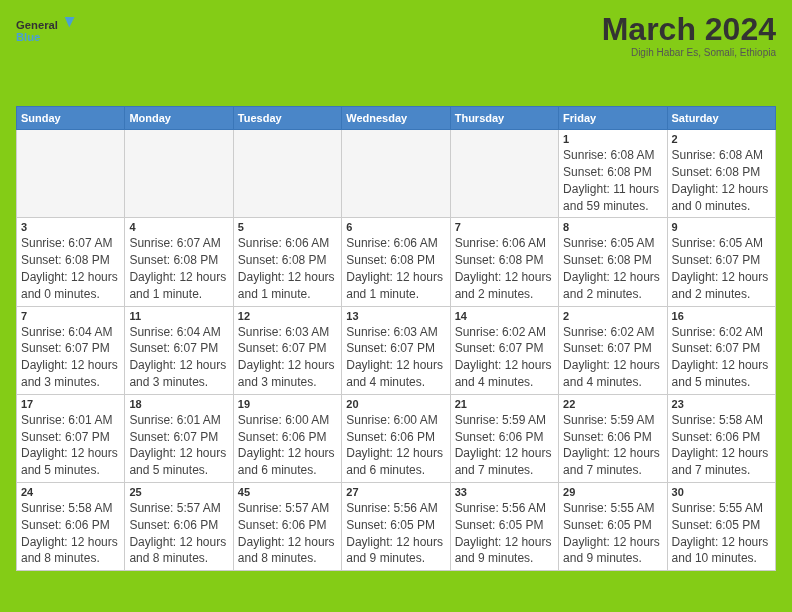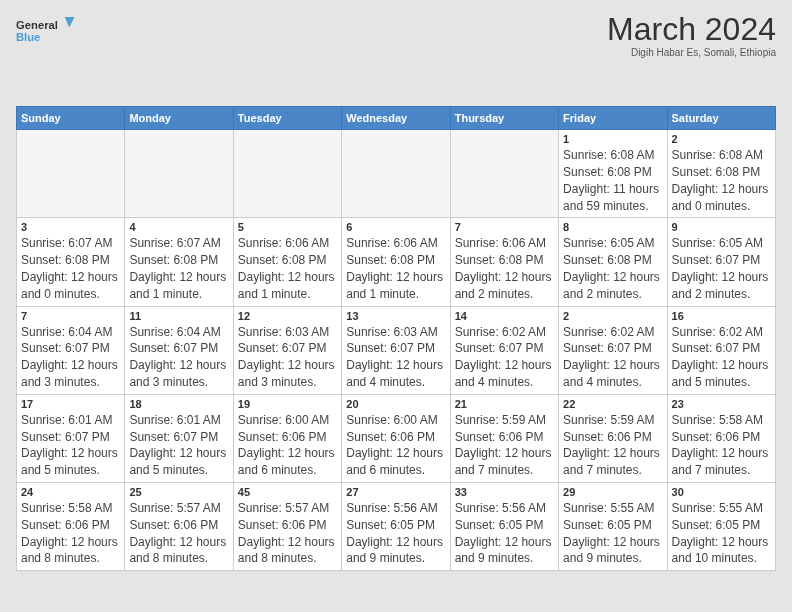--- a/index.html
+++ b/index.html
@@ -7,39 +7,39 @@
       font-family: Arial, sans-serif;
       background: #fff;
       width: 792px;
       height: 612px;
       overflow: hidden;
     }
     .page {
       width: 792px;
       height: 612px;
       padding: 12px 16px;
-      background: #e5e5e5;
+      background: #84cc16;
     }
     .header {
       display: flex;
       justify-content: space-between;
       align-items: flex-start;
       margin-bottom: 8px;
     }
     .logo {
       display: flex;
       align-items: center;
       gap: 4px;
     }
     .title-block {
       text-align: right;
     }
     .month-year {
       font-size: 32px;
-      font-weight: normal;
+      font-weight: bold;
       color: #333;
       line-height: 1.1;
     }
     .location {
       font-size: 10px;
       color: #555;
     }
     .calendar {
       width: 100%;
       border-collapse: collapse;

